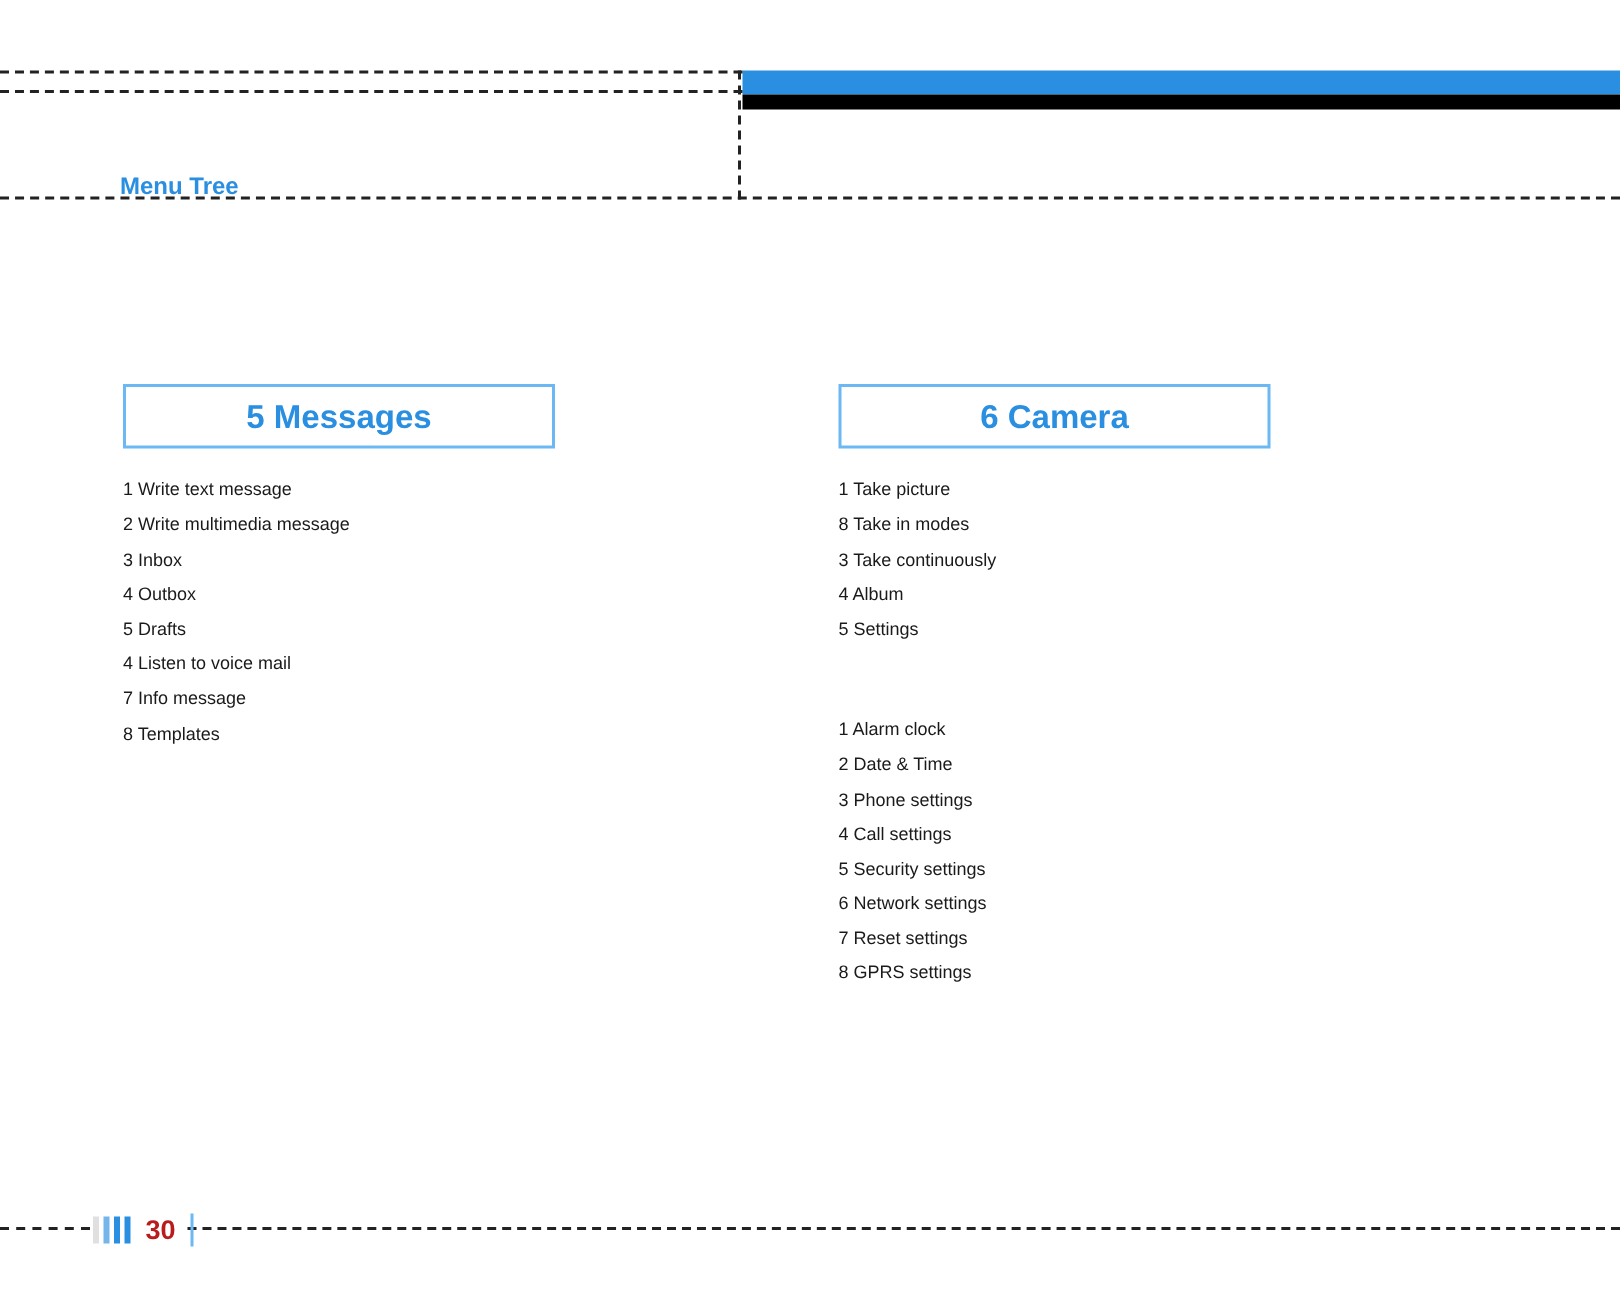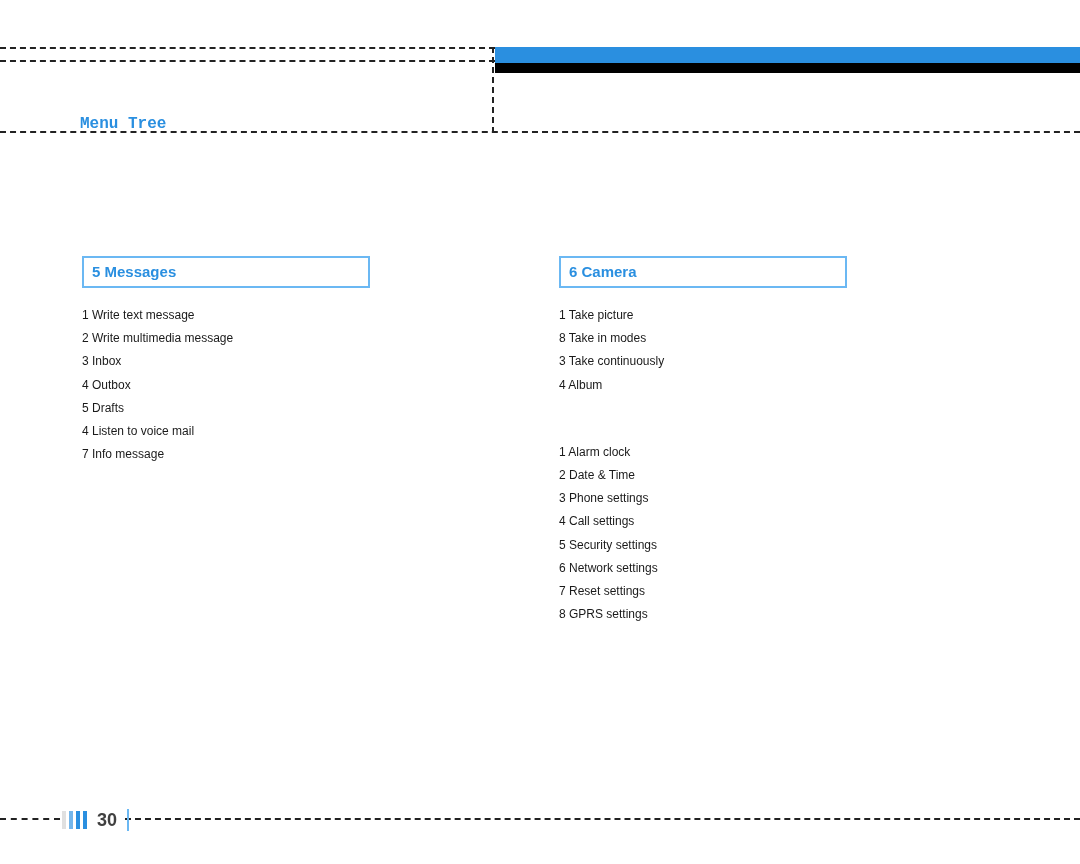--- a/index.html
+++ b/index.html
@@ -28,50 +28,51 @@
   
   .d4{position:absolute;top:818px;left:125px;width:955px;}
   .d4b{position:absolute;top:818px;left:0;width:60px;}
   
   .vdash{
     position:absolute; top:47px; left:492px; width:0; height:86px;
     border-left:2px dashed #222;
   }
   .section-title{
     position:absolute; left:80px; top:112px; color:var(--blue);
-    font-size:16px; font-weight:bold;font-family:Liberation Mono, monospace;
+    font-size:16px; font-weight:bold;
   }
   
   .columns{
     position:absolute; top:256px; left:82px; right:60px;
     display:flex; gap:0;
   }
   .col{ width:490px; }
   .col + .col{ margin-left:16px; }
   .menu-block{ margin-bottom:48px; }
   .menu-header{
     border:2px solid var(--blue-border);
     color:var(--blue);
     font-weight:bold;
-    font-size:15px;
+    font-size:22px;
     width:268px;
     padding:2px 8px 2px 8px;
     margin-bottom:18px;
+    text-align:center;
   }
   .menu-items{list-style:none;padding:0;margin:0;}
   .menu-items li{margin:4px 0;font-size:12px;}
   
   .footer{
     position:absolute; left:62px; top:806px; display:flex; align-items:center; gap:10px;
   }
   .footer-bars{display:flex;gap:3px;align-items:center;}
   .footer-bars span{display:block;width:4px;height:18px;background:#e0e0e0;}
   .footer-bars span.b1{background:var(--blue);}
   .footer-bars span.b2{background:var(--blue);opacity:.65;}
-  .page-num{font-weight:bold;font-size:18px;color:#404040;}
+  .page-num{font-weight:bold;font-size:18px;color:#b91c1c;}
   .footer-divider{width:0;height:22px;border-left:2px solid var(--blue-border);}
 </style>
 </head>
 <body>
 
 <div class="page">
 
   <div class="top-blue-bar"></div>
   <div class="top-black-underline"></div>
   <hr class="dashed d1">
@@ -86,31 +87,33 @@
         <div class="menu-block">
           <div class="menu-header">5 Messages</div>
           <ul class="menu-items">
             <li>1 Write text message</li>
             <li>2 Write multimedia message</li>
             <li>3 Inbox</li>
             <li>4 Outbox</li>
             <li>5 Drafts</li>
             <li>4 Listen to voice mail</li>
             <li>7 Info message</li>
+            <li>8 Templates</li>
           </ul>
         </div>
       </div>
       <div class="col">
         <div class="menu-block">
           <div class="menu-header">6 Camera</div>
           <ul class="menu-items">
             <li>1 Take picture</li>
             <li>8 Take in modes</li>
             <li>3 Take continuously</li>
             <li>4 Album</li>
+            <li>5 Settings</li>
           </ul>
         </div>
         <div class="menu-block">
           <ul class="menu-items">
             <li>1 Alarm clock</li>
             <li>2 Date &amp; Time</li>
             <li>3 Phone settings</li>
             <li>4 Call settings</li>
             <li>5 Security settings</li>
             <li>6 Network settings</li>

